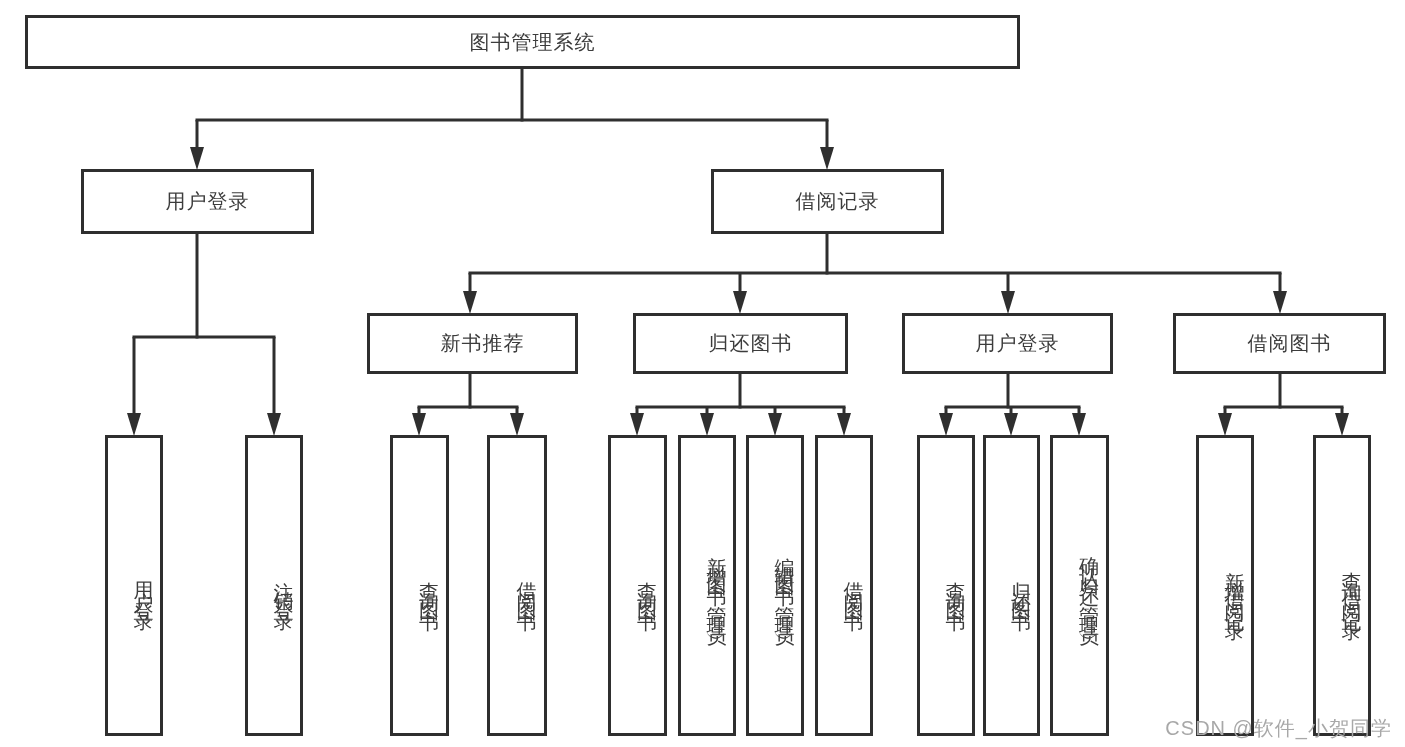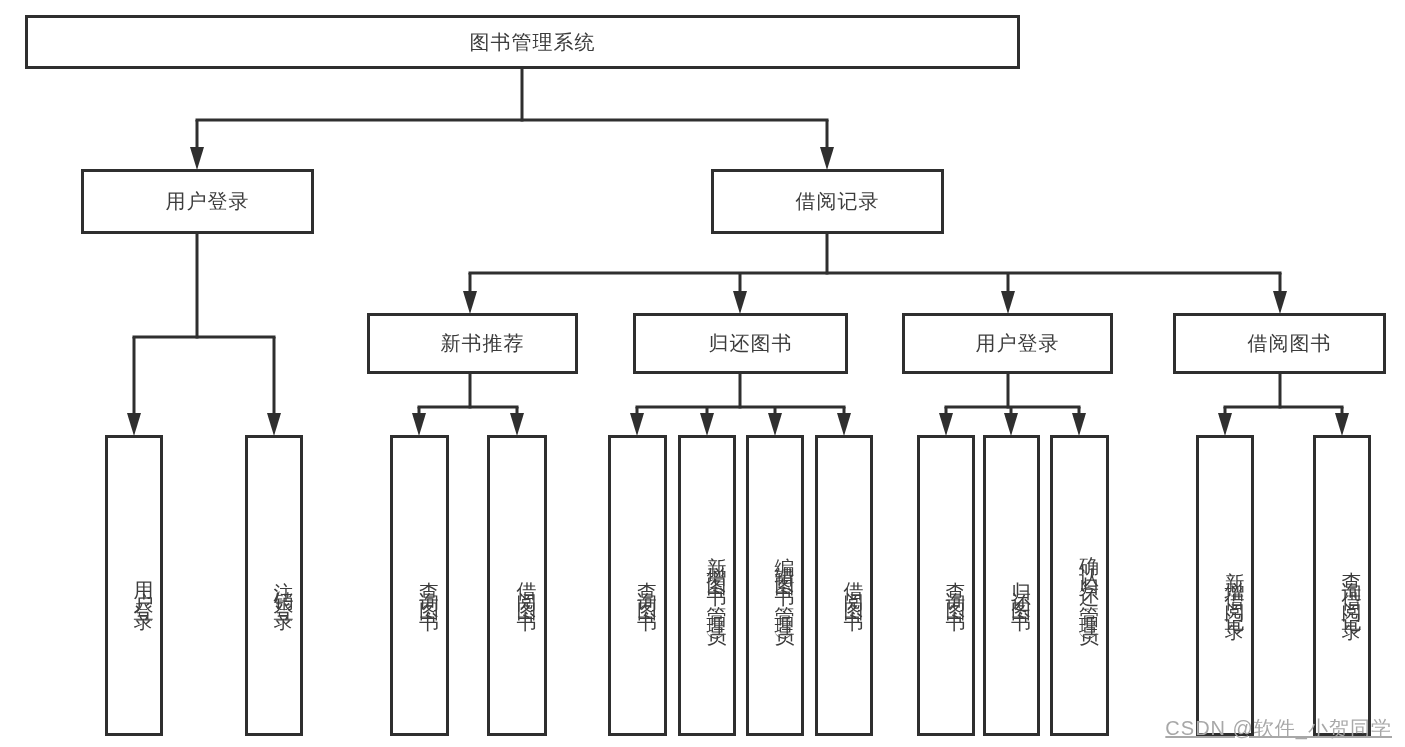--- a/index.html
+++ b/index.html
@@ -45,21 +45,20 @@
   .watermark {
     position: absolute;
     right: 13px;
     bottom: 5px;
     font-size: 20px;
     color: #a8a8a8;
     letter-spacing: 1px;
     z-index: 10;
     white-space: nowrap;
     pointer-events: none;
-    text-decoration: underline;
   }
 </style>
 </head>
 <body>
 
 <div class="canvas">
 
   <svg class="connectors" width="1405" height="747" viewBox="0 0 1405 747" xmlns="http://www.w3.org/2000/svg">
     <g stroke="#2f2f2f" stroke-width="3" fill="#2f2f2f">
 

